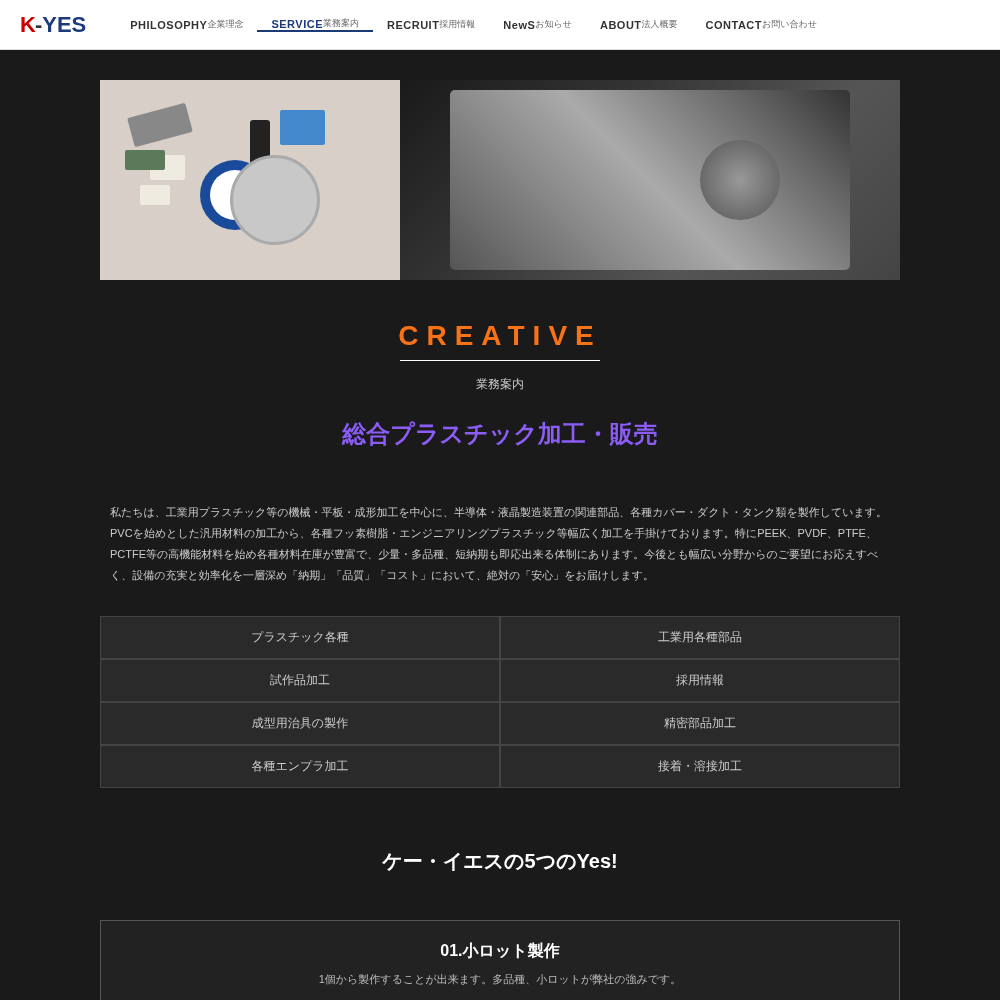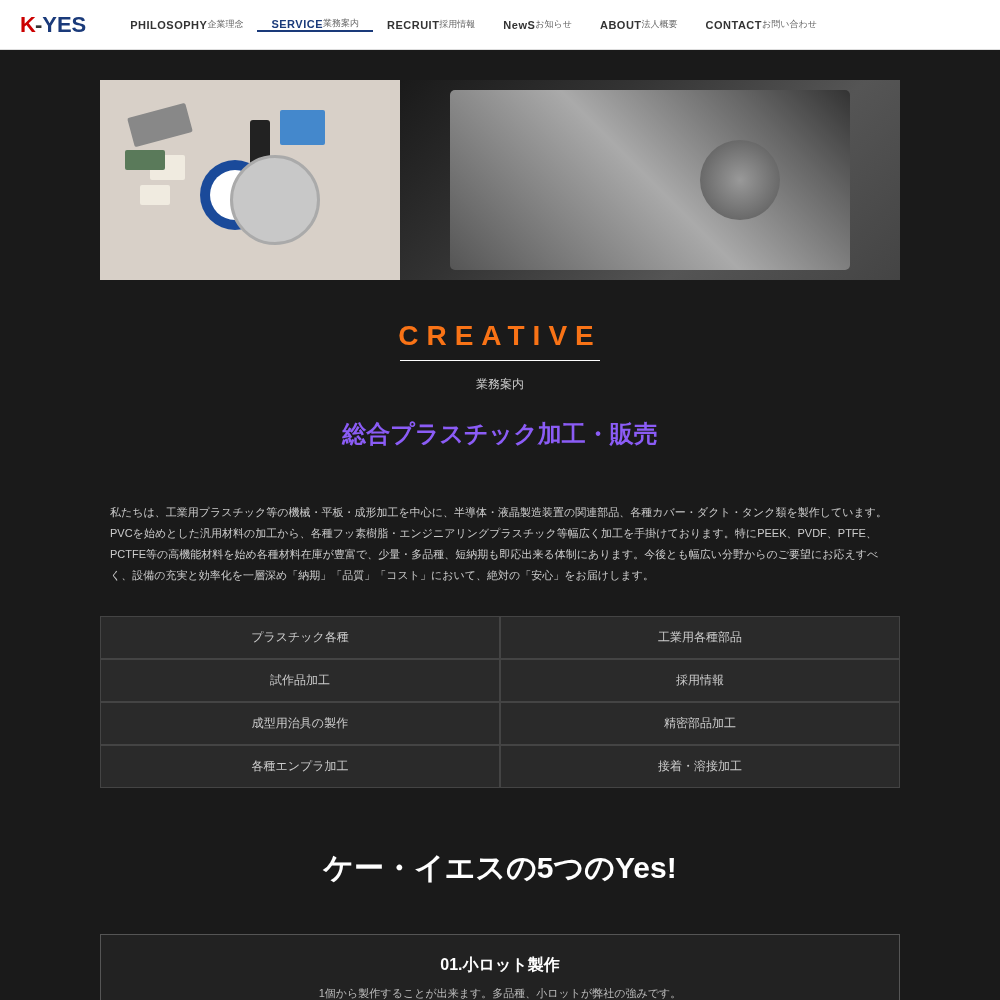--- a/index.html
+++ b/index.html
@@ -246,21 +246,21 @@
       font-size: 12px;
       color: #cccccc;
     }
 
     
     #yes-section {
       text-align: center;
       padding: 30px 0 20px;
     }
     .yes-title {
-      font-size: 30px;
+      font-size: 20px;
       font-weight: 700;
       color: #ffffff;
       margin-bottom: 25px;
     }
 
     
     #yes-cards {
       width: 800px;
       margin: 0 auto;
       display: flex;

